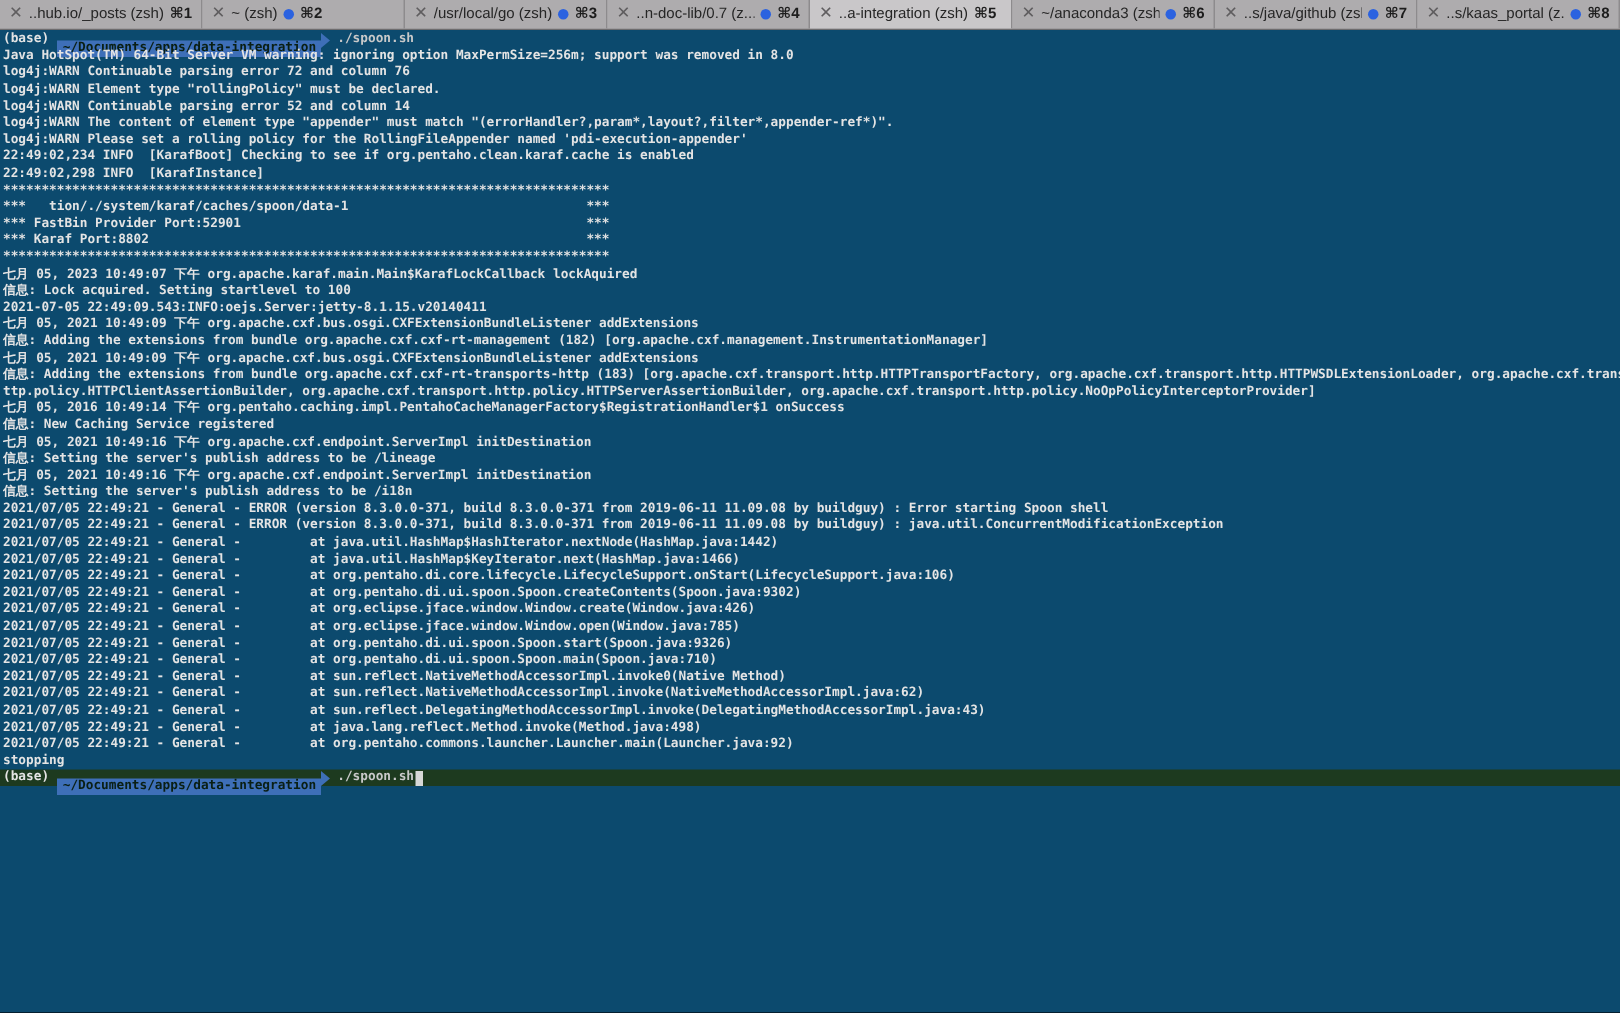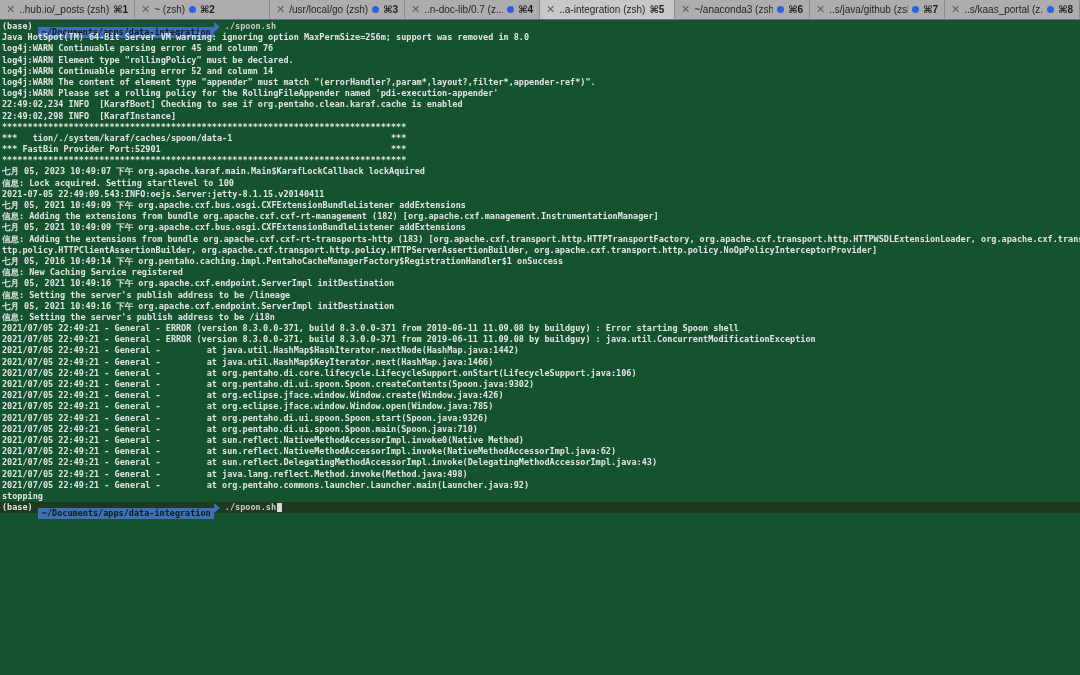--- a/index.html
+++ b/index.html
@@ -10,21 +10,21 @@
           font-family:"Liberation Sans","DejaVu Sans",sans-serif;font-size:10px;color:#262626;
           user-select:none;}
   .tab{flex:1 1 0;min-width:0;display:flex;align-items:center;gap:4px;padding:0 6px;
        background:#aeacae;border-right:1px solid #8d8b8d;overflow:hidden;white-space:nowrap;}
   .tab.active{background:#c9c7c9;}
   .tab .close{color:#5f5d5f;font-size:11px;line-height:1;flex:0 0 auto;}
   .tab .lbl{overflow:hidden;text-overflow:clip;white-space:nowrap;flex:0 1 auto;}
   .tab .dot{width:7px;height:7px;border-radius:50%;background:var(--dot-blue,#2b62e0);flex:0 0 auto;}
   .tab .sc{font-weight:700;color:#1d1d1d;flex:0 0 auto;}
   
-  .term{position:absolute;top:20px;left:0;right:0;bottom:0;background:#14532d;
+  .term{position:absolute;top:20px;left:0;right:0;bottom:0;background:#0c4a6e;
         padding:1px 0 0 2px;}
   .ln{white-space:pre;height:11.2px;line-height:11.2px;font-size:8.5px;font-weight:700;
       color:#e4e4e4;overflow:hidden;}
   .promptrow{display:flex;align-items:center;height:11.2px;line-height:11.2px;
              font-size:8.5px;font-weight:700;white-space:pre;}
   .promptrow.current{background:var(--row-green,#1d3a1f);margin-left:-2px;padding-left:2px;
                      width:1080px;}
   .venv{color:#e4e4e4;}
   .pseg{background:var(--accent-blue,#3e6fb8);color:#0a1f14;padding:0 3px 0 4px;height:11.2px;
         display:inline-flex;align-items:center;margin-top:12px;}
@@ -90,30 +90,31 @@
 
   <div class="promptrow">
     <span class="venv">(base) </span>
     <span class="pseg">~/Documents/apps/data-integration</span>
     <span class="parrow"></span>
     <span class="cmd"> ./spoon.sh</span>
   </div>
 
   <div>
       <div class="ln">Java HotSpot(TM) 64-Bit Server VM warning: ignoring option MaxPermSize=256m; support was removed in 8.0</div>
-      <div class="ln">log4j:WARN Continuable parsing error 45 and column 76</div>
+      <div class="ln">log4j:WARN Continuable parsing error 72 and column 76</div>
       <div class="ln">log4j:WARN Element type "rollingPolicy" must be declared.</div>
       <div class="ln">log4j:WARN Continuable parsing error 52 and column 14</div>
       <div class="ln">log4j:WARN The content of element type "appender" must match "(errorHandler?,param*,layout?,filter*,appender-ref*)".</div>
       <div class="ln">log4j:WARN Please set a rolling policy for the RollingFileAppender named 'pdi-execution-appender'</div>
       <div class="ln">22:49:02,234 INFO  [KarafBoot] Checking to see if org.pentaho.clean.karaf.cache is enabled</div>
       <div class="ln">22:49:02,298 INFO  [KarafInstance]</div>
       <div class="ln">*******************************************************************************</div>
       <div class="ln">***   tion/./system/karaf/caches/spoon/data-1                               ***</div>
       <div class="ln">*** FastBin Provider Port:52901                                             ***</div>
+      <div class="ln">*** Karaf Port:8802                                                         ***</div>
       <div class="ln">*******************************************************************************</div>
       <div class="ln">七月 05, 2023 10:49:07 下午 org.apache.karaf.main.Main$KarafLockCallback lockAquired</div>
       <div class="ln">信息: Lock acquired. Setting startlevel to 100</div>
       <div class="ln">2021-07-05 22:49:09.543:INFO:oejs.Server:jetty-8.1.15.v20140411</div>
       <div class="ln">七月 05, 2021 10:49:09 下午 org.apache.cxf.bus.osgi.CXFExtensionBundleListener addExtensions</div>
       <div class="ln">信息: Adding the extensions from bundle org.apache.cxf.cxf-rt-management (182) [org.apache.cxf.management.InstrumentationManager]</div>
       <div class="ln">七月 05, 2021 10:49:09 下午 org.apache.cxf.bus.osgi.CXFExtensionBundleListener addExtensions</div>
       <div class="ln">信息: Adding the extensions from bundle org.apache.cxf.cxf-rt-transports-http (183) [org.apache.cxf.transport.http.HTTPTransportFactory, org.apache.cxf.transport.http.HTTPWSDLExtensionLoader, org.apache.cxf.transport.h</div>
       <div class="ln">ttp.policy.HTTPClientAssertionBuilder, org.apache.cxf.transport.http.policy.HTTPServerAssertionBuilder, org.apache.cxf.transport.http.policy.NoOpPolicyInterceptorProvider]</div>
       <div class="ln">七月 05, 2016 10:49:14 下午 org.pentaho.caching.impl.PentahoCacheManagerFactory$RegistrationHandler$1 onSuccess</div>

